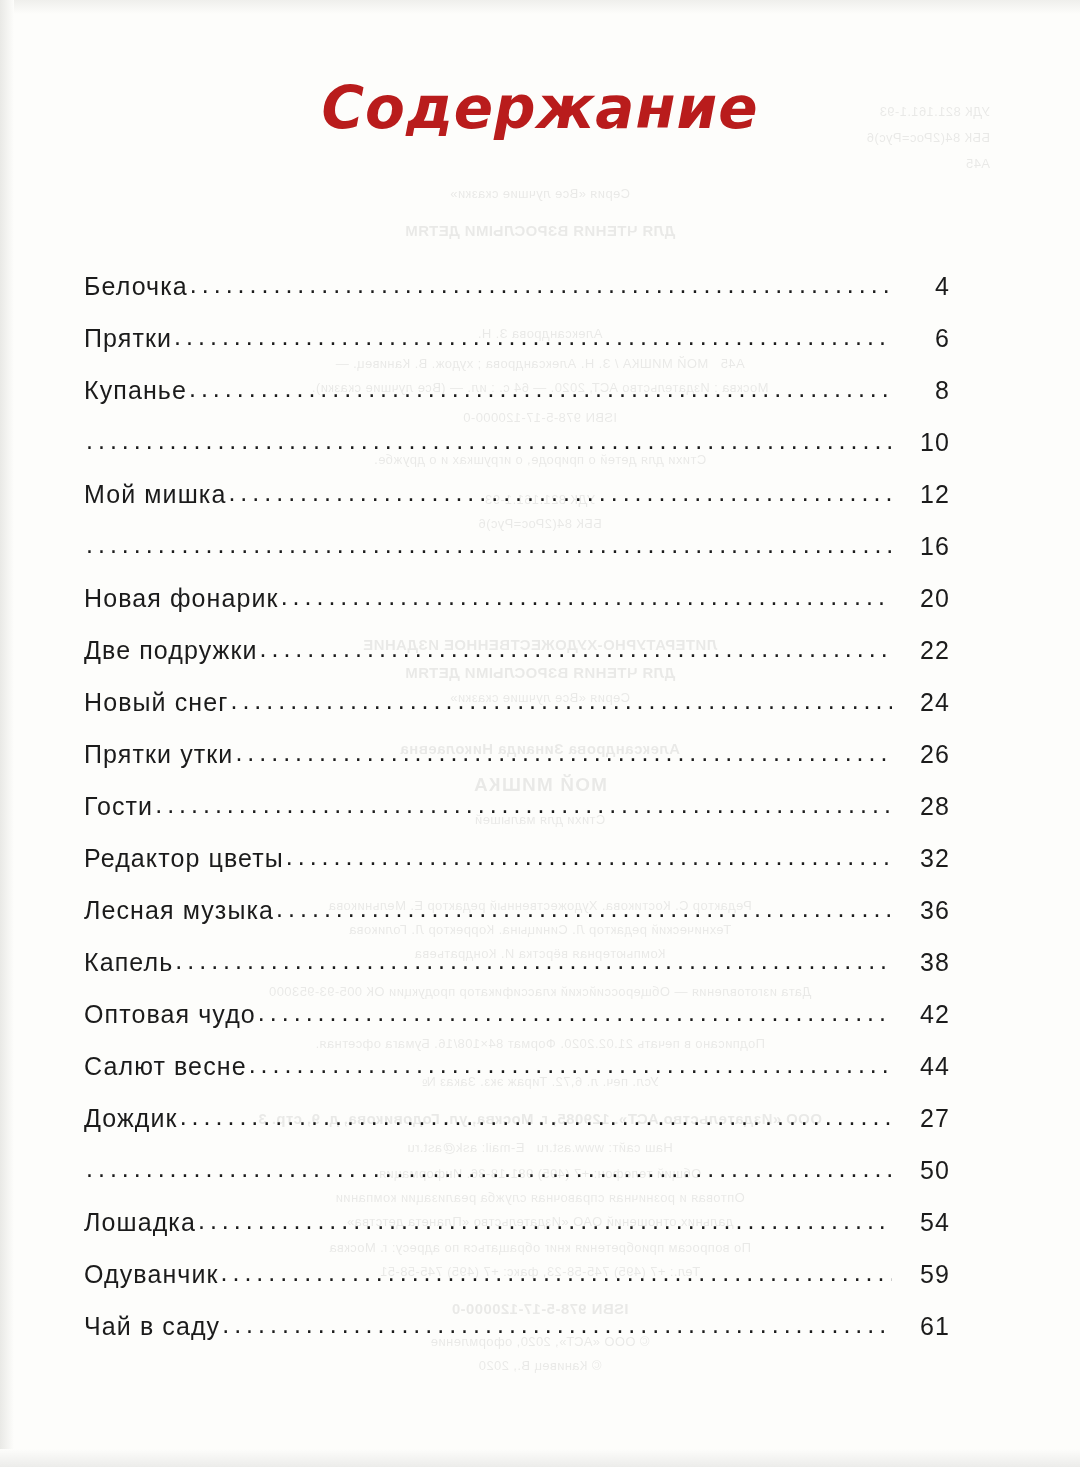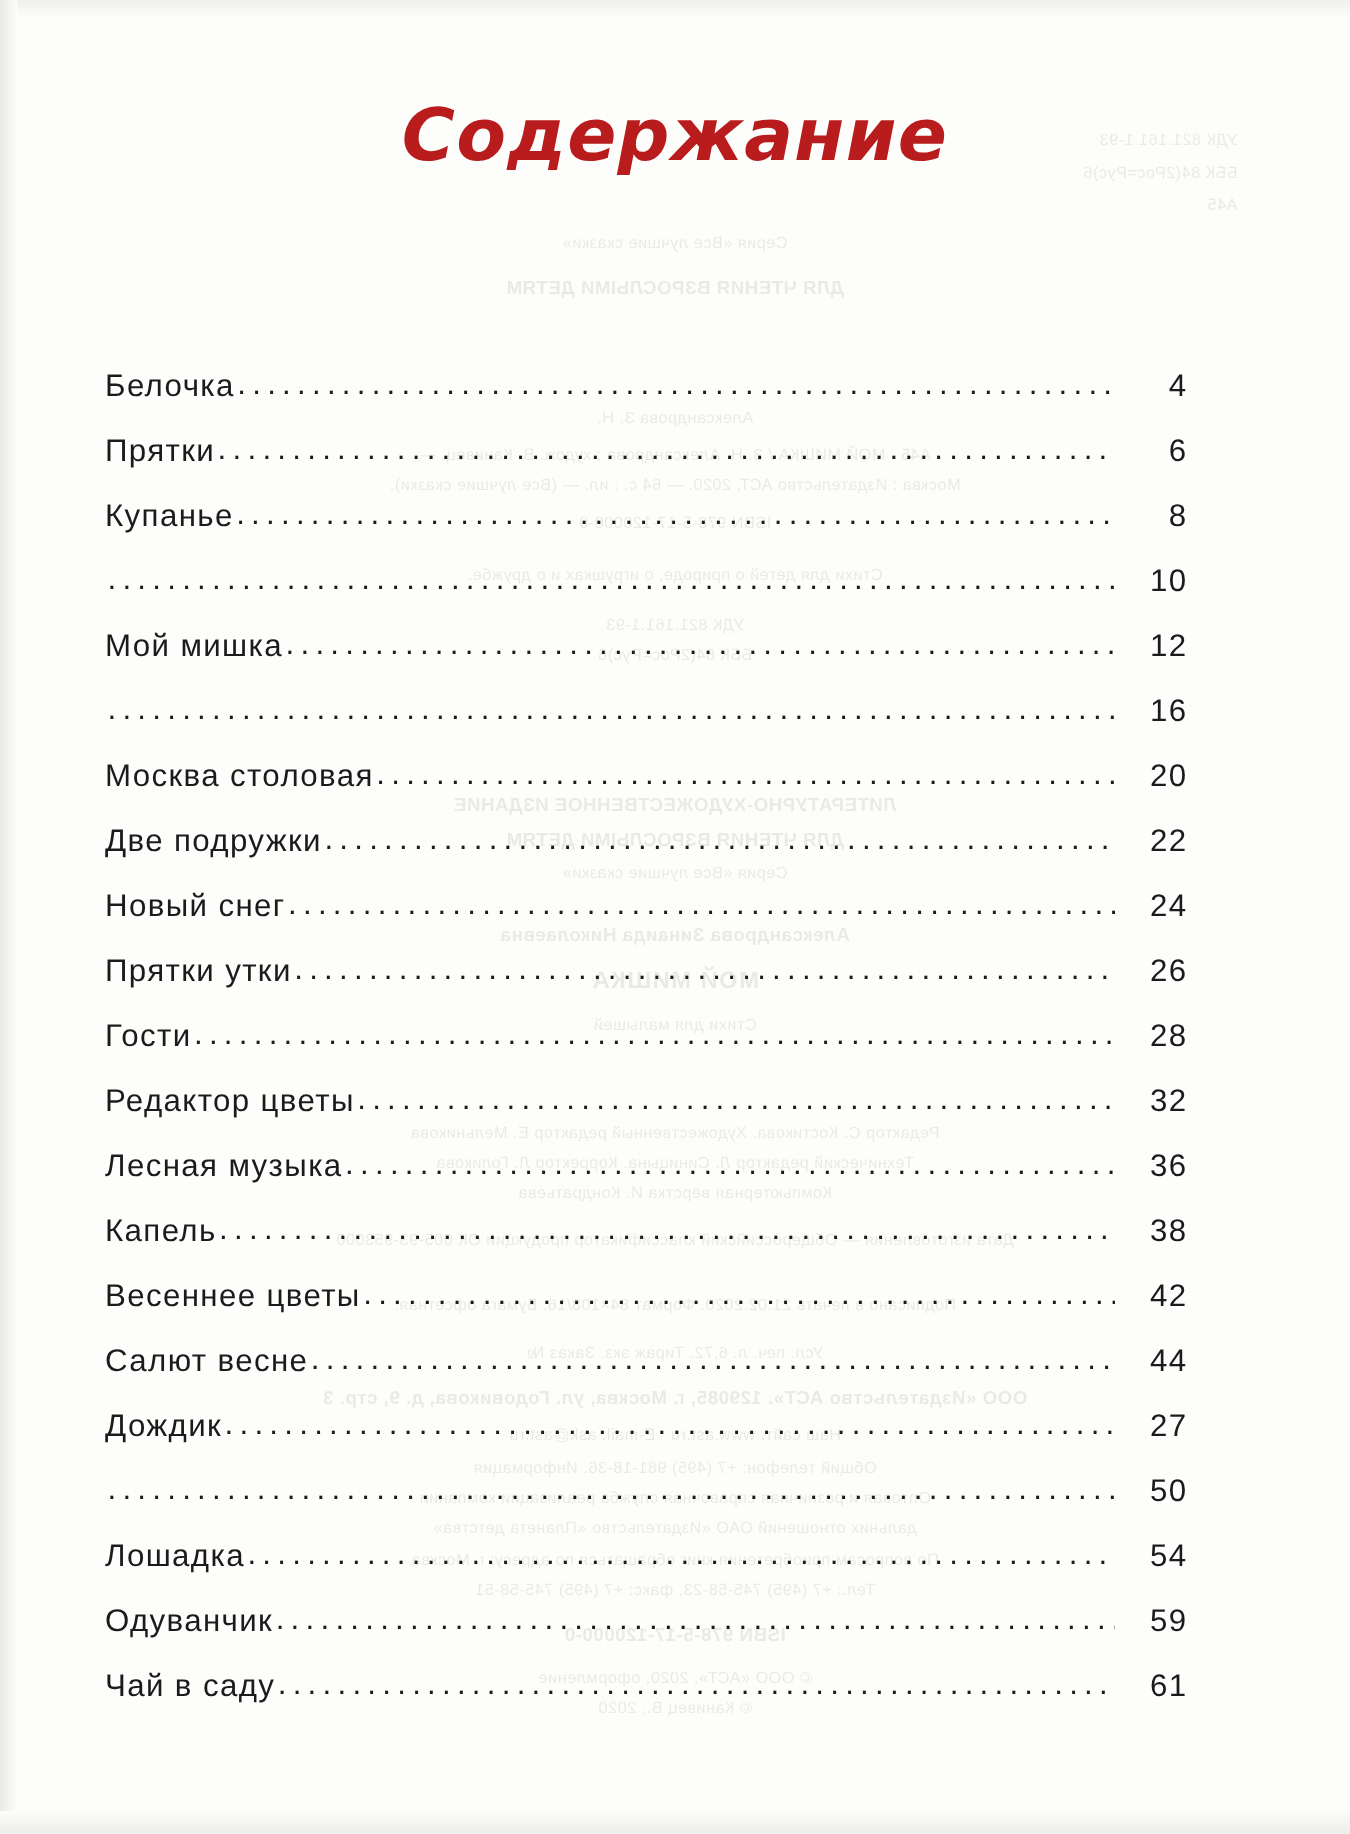--- a/index.html
+++ b/index.html
@@ -97,21 +97,21 @@
 
   
   .toc-list {
     position: absolute;
     top: 272px;
     left: 84px;
     width: 866px;
   }
   .toc-row {
     display: flex;
-    align-items: flex-end;
+    align-items: flex-start;
     height: 52px;
     color: #1b1b1b;
     font-size: 25px;
     letter-spacing: 1.1px;
   }
   .toc-label {
     white-space: nowrap;
     flex: 0 0 auto;
   }
   .toc-dots {
@@ -203,21 +203,21 @@
       <div class="toc-row">
         <span class="toc-label">Мой мишка</span>
         <span class="toc-dots">............................................................................................................</span>
         <span class="toc-page">12</span>
       </div>
       <div class="toc-row">
         <span class="toc-dots">............................................................................................................</span>
         <span class="toc-page">16</span>
       </div>
       <div class="toc-row">
-        <span class="toc-label">Москва столовая</span>
+        <span class="toc-label">Новая фонарик</span>
         <span class="toc-dots">............................................................................................................</span>
         <span class="toc-page">20</span>
       </div>
       <div class="toc-row">
         <span class="toc-label">Две подружки</span>
         <span class="toc-dots">............................................................................................................</span>
         <span class="toc-page">22</span>
       </div>
       <div class="toc-row">
         <span class="toc-label">Новый снег</span>
@@ -243,21 +243,21 @@
         <span class="toc-label">Лесная музыка</span>
         <span class="toc-dots">............................................................................................................</span>
         <span class="toc-page">36</span>
       </div>
       <div class="toc-row">
         <span class="toc-label">Капель</span>
         <span class="toc-dots">............................................................................................................</span>
         <span class="toc-page">38</span>
       </div>
       <div class="toc-row">
-        <span class="toc-label">Весеннее цветы</span>
+        <span class="toc-label">Оптовая чудо</span>
         <span class="toc-dots">............................................................................................................</span>
         <span class="toc-page">42</span>
       </div>
       <div class="toc-row">
         <span class="toc-label">Салют весне</span>
         <span class="toc-dots">............................................................................................................</span>
         <span class="toc-page">44</span>
       </div>
       <div class="toc-row">
         <span class="toc-label">Дождик</span>

